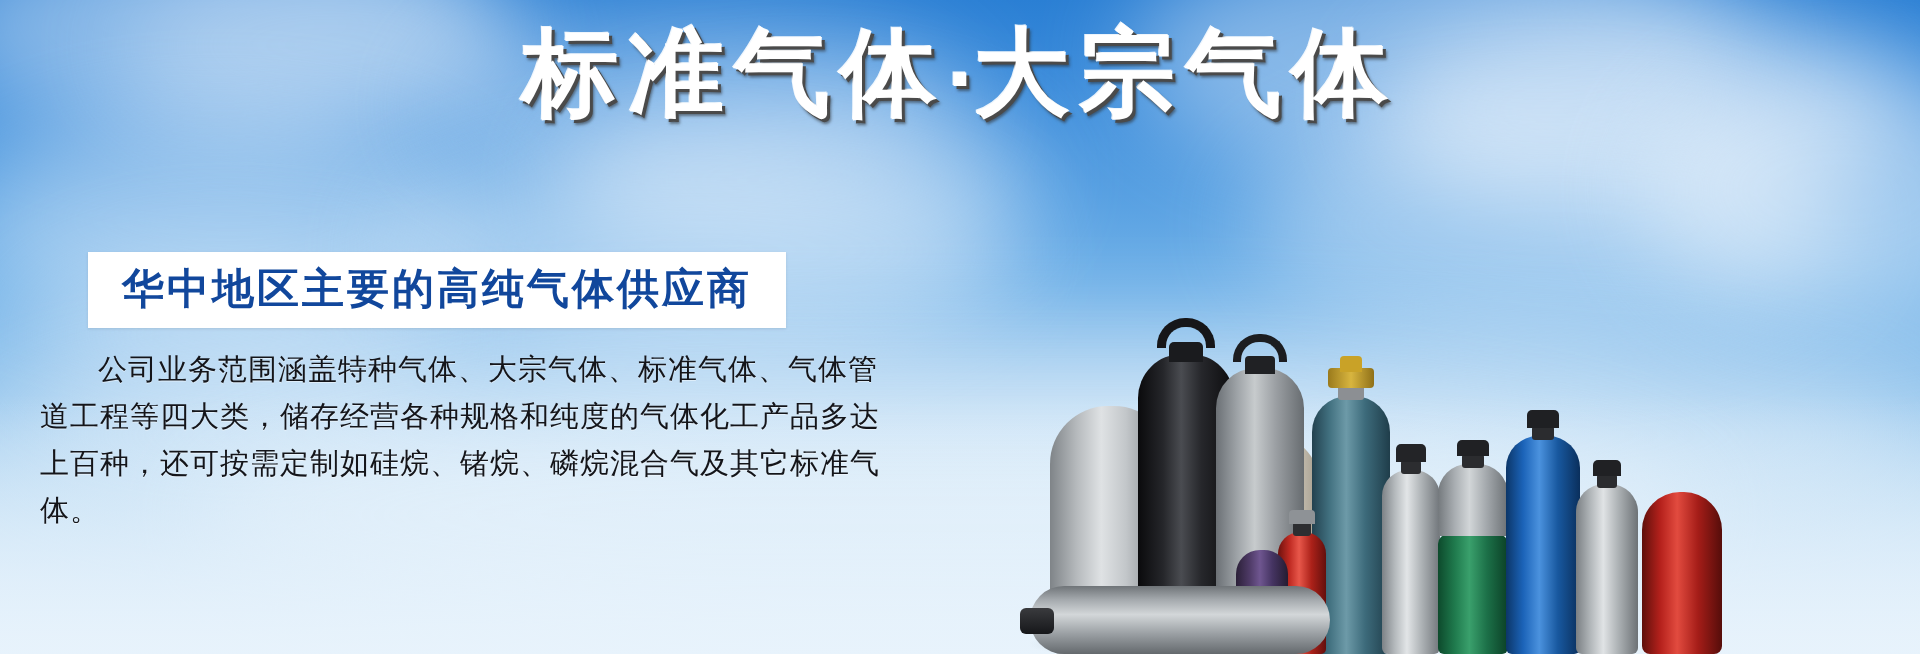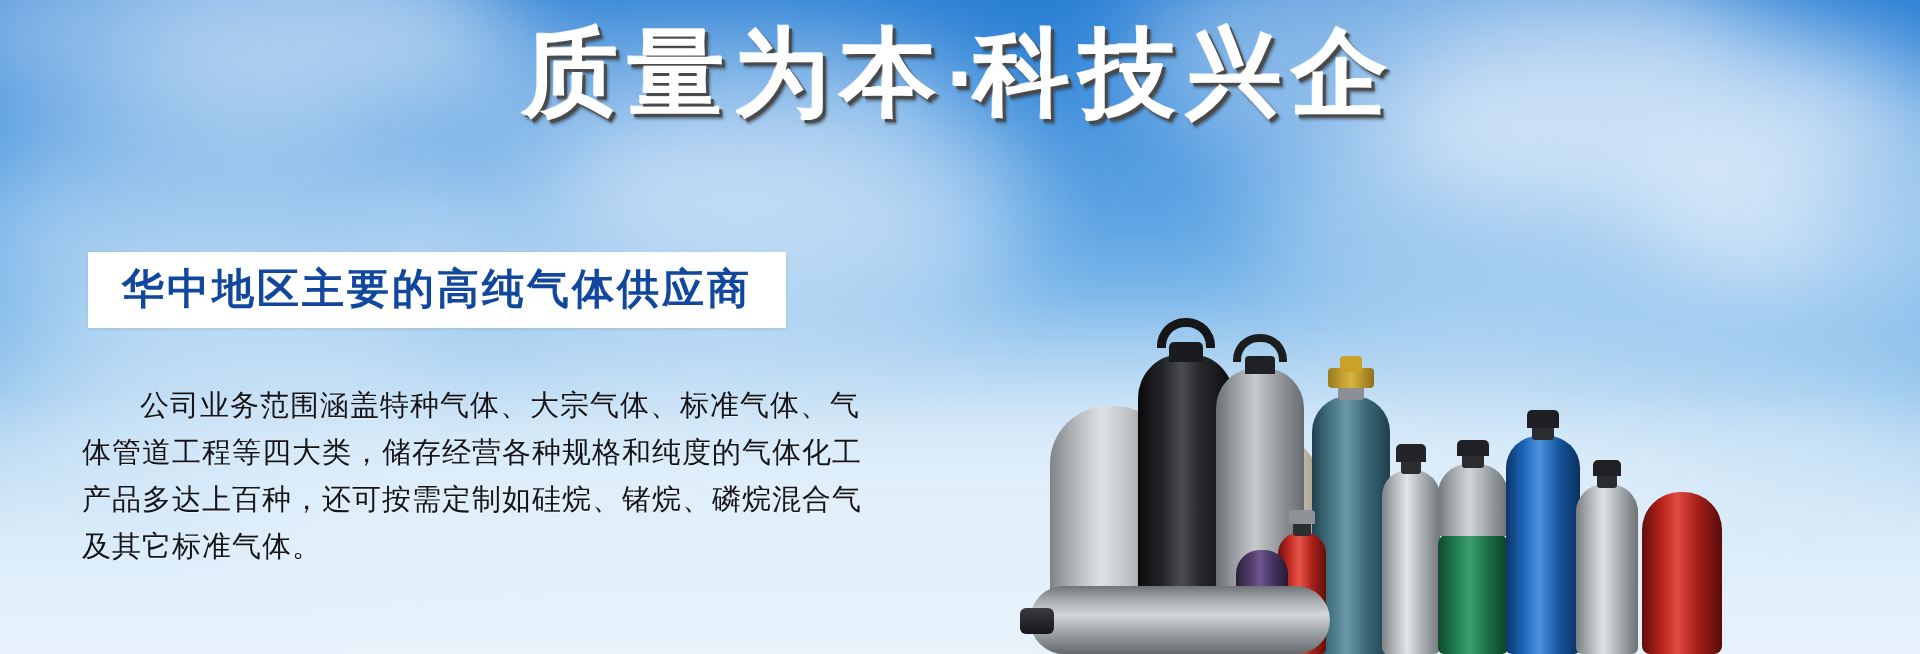--- a/index.html
+++ b/index.html
@@ -107,22 +107,22 @@
     font-weight:700;
     font-size:42px;
     line-height:1.1;
     letter-spacing:3px;
     color:#11479c;
     white-space:nowrap;
     text-align:right;
   }
 
   .body-copy {
-    margin-top:54px;
-    padding-left:82px;
+    margin-top:18px;
+    padding-left:40px;
     padding-right:180px;
     font-family:"DejaVu Serif", serif;
     font-weight:400;
     font-size:29px;
     line-height:1.62;
     letter-spacing:1px;
     color:#14151a;
     text-shadow:0 1px 0 rgba(255,255,255,.45);
   }
   .body-copy p { text-indent:2em; }
@@ -165,21 +165,21 @@
   <div class="cloud vsoft c-right-top"></div>
   <div class="cloud vsoft c-right-top2"></div>
   <div class="cloud vsoft c-right-mid"></div>
   <div class="cloud vsoft c-right-edge"></div>
   <div class="cloud vsoft c-band"></div>
   <div class="cloud vsoft c-band2"></div>
   <div class="haze-bottom"></div>
 
   <div class="headline-wrap">
     <div class="headline">
-      <span>质量为本</span><span class="dot">·</span><span>科技兴企</span>
+      <span>标准气体</span><span class="dot">·</span><span>大宗气体</span>
     </div>
   </div>
 
 
   <div class="left-block">
 
     <div class="highlight-box">
       <div class="highlight-text">华中地区主要的高纯气体供应商</div>
     </div>
 

